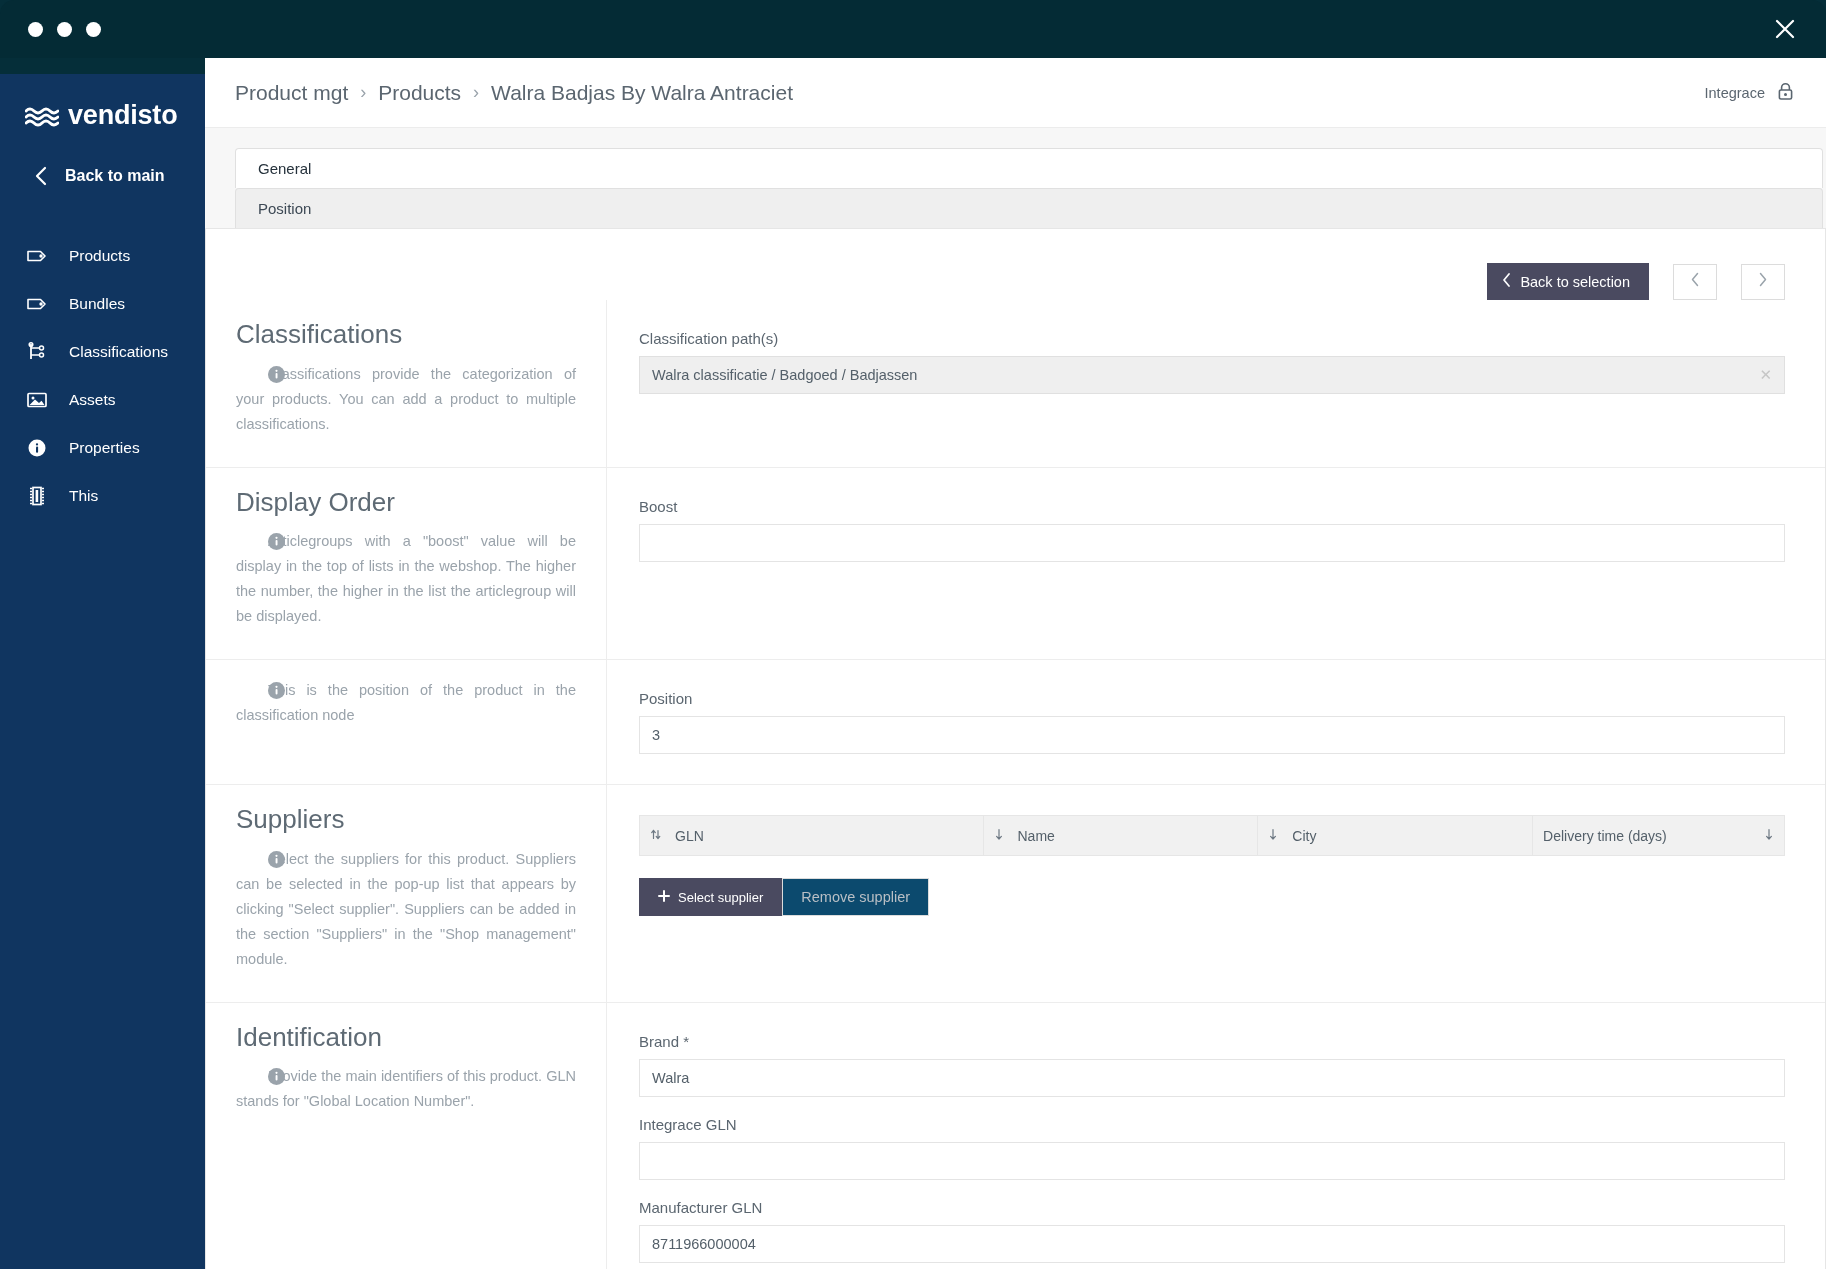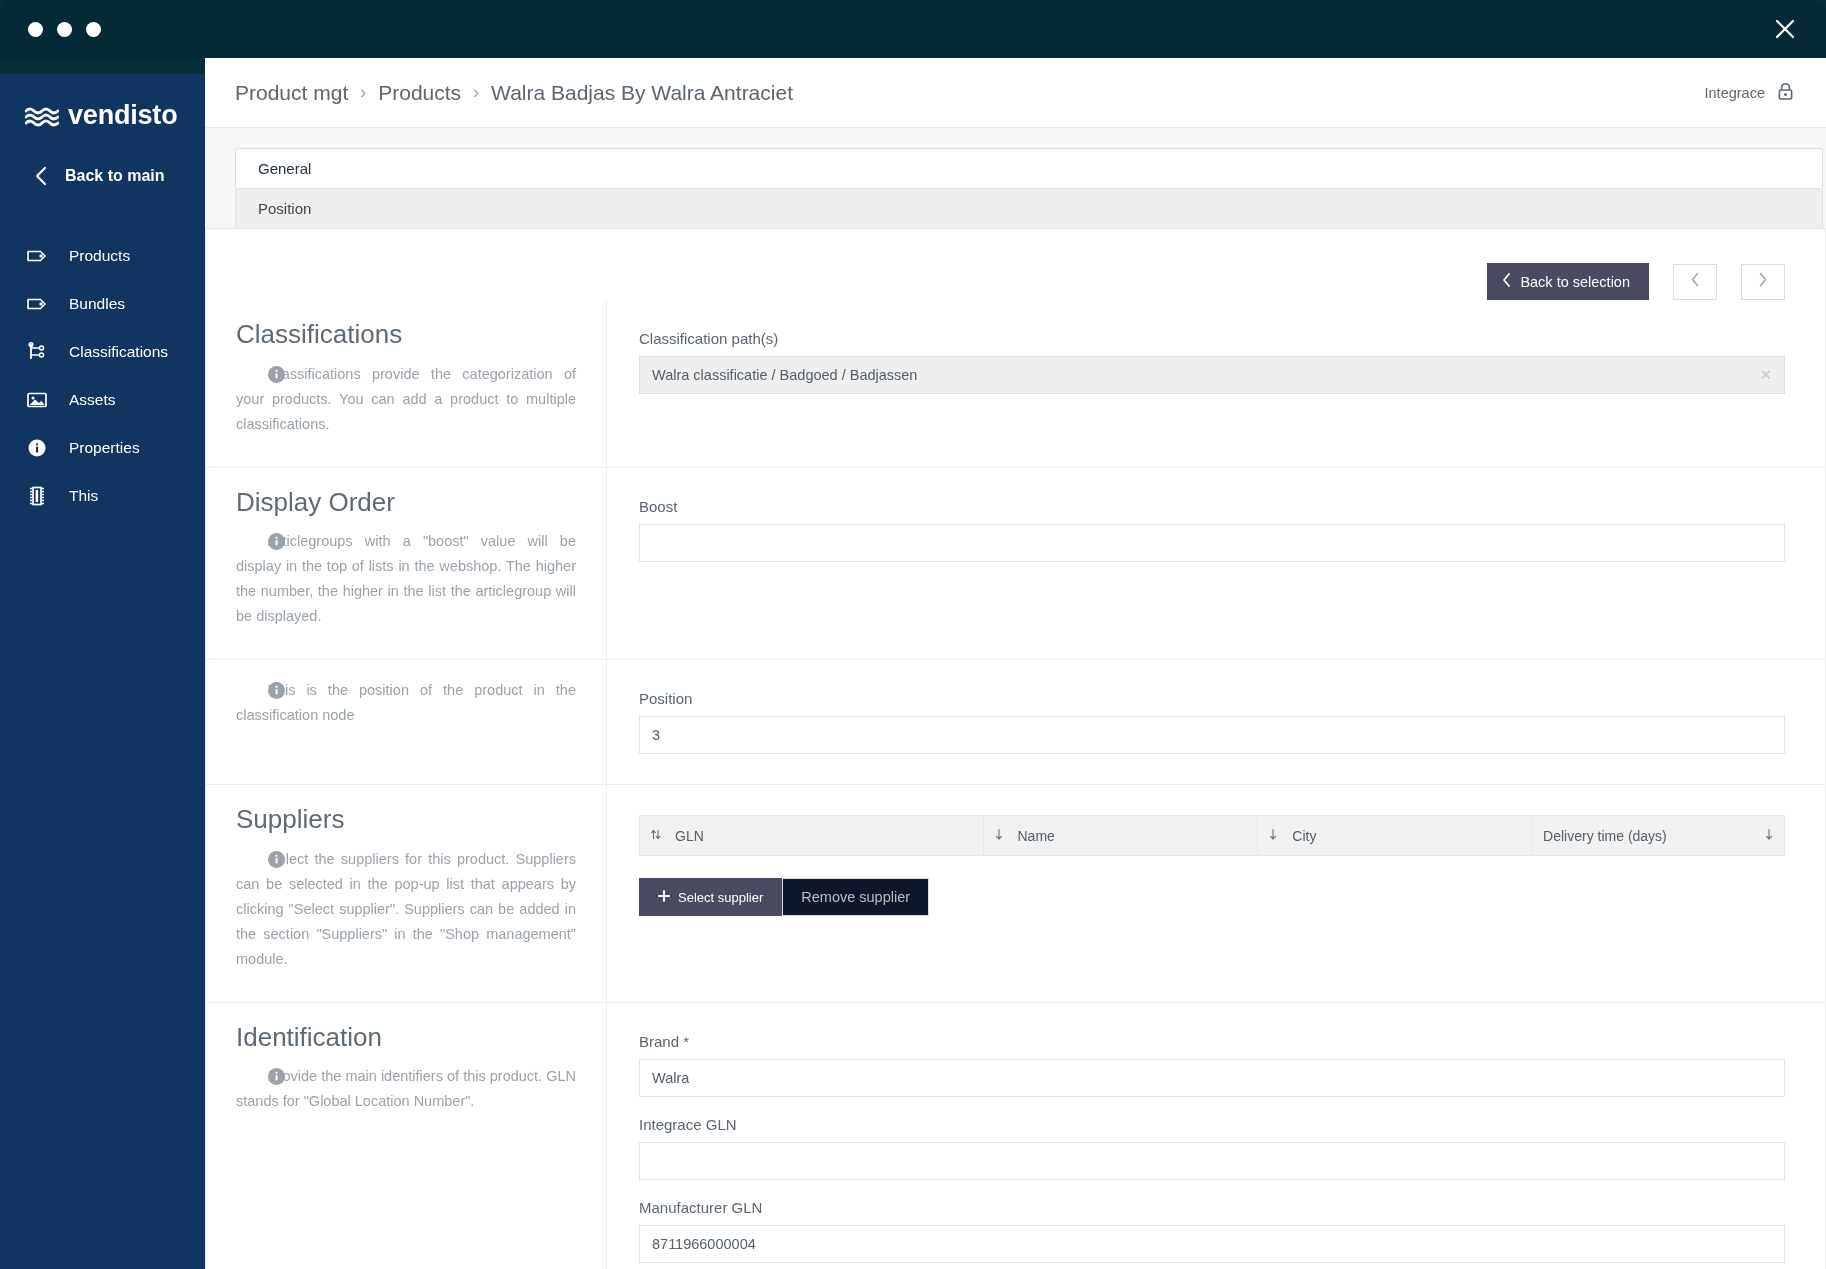--- a/index.html
+++ b/index.html
@@ -178,21 +178,21 @@
   }
   .th-inner { display: flex; align-items: center; gap: 14px; }
   .sort-ic { color: #6d7883; font-size: 13px; flex: none; }
   .tbl-btns { display: flex; margin-top: 22px; }
   .btn-select {
     background: #4a4a60; color: #ffffff; border: 1px solid #4a4a60;
     font-size: 13px; padding: 10px 18px;
     display: flex; align-items: center; gap: 8px; cursor: pointer;
   }
   .btn-remove {
-    background: #0f172a; color: #b9bfc5; border: 1px solid #dcdcdc;
+    background: #0c4a6e; color: #b9bfc5; border: 1px solid #dcdcdc;
     font-size: 14.5px; padding: 10px 18px; cursor: pointer;
   }
 </style>
 </head>
 <body>
 
 <div class="app-window">
 
   <div class="titlebar">
     <div class="traffic">

